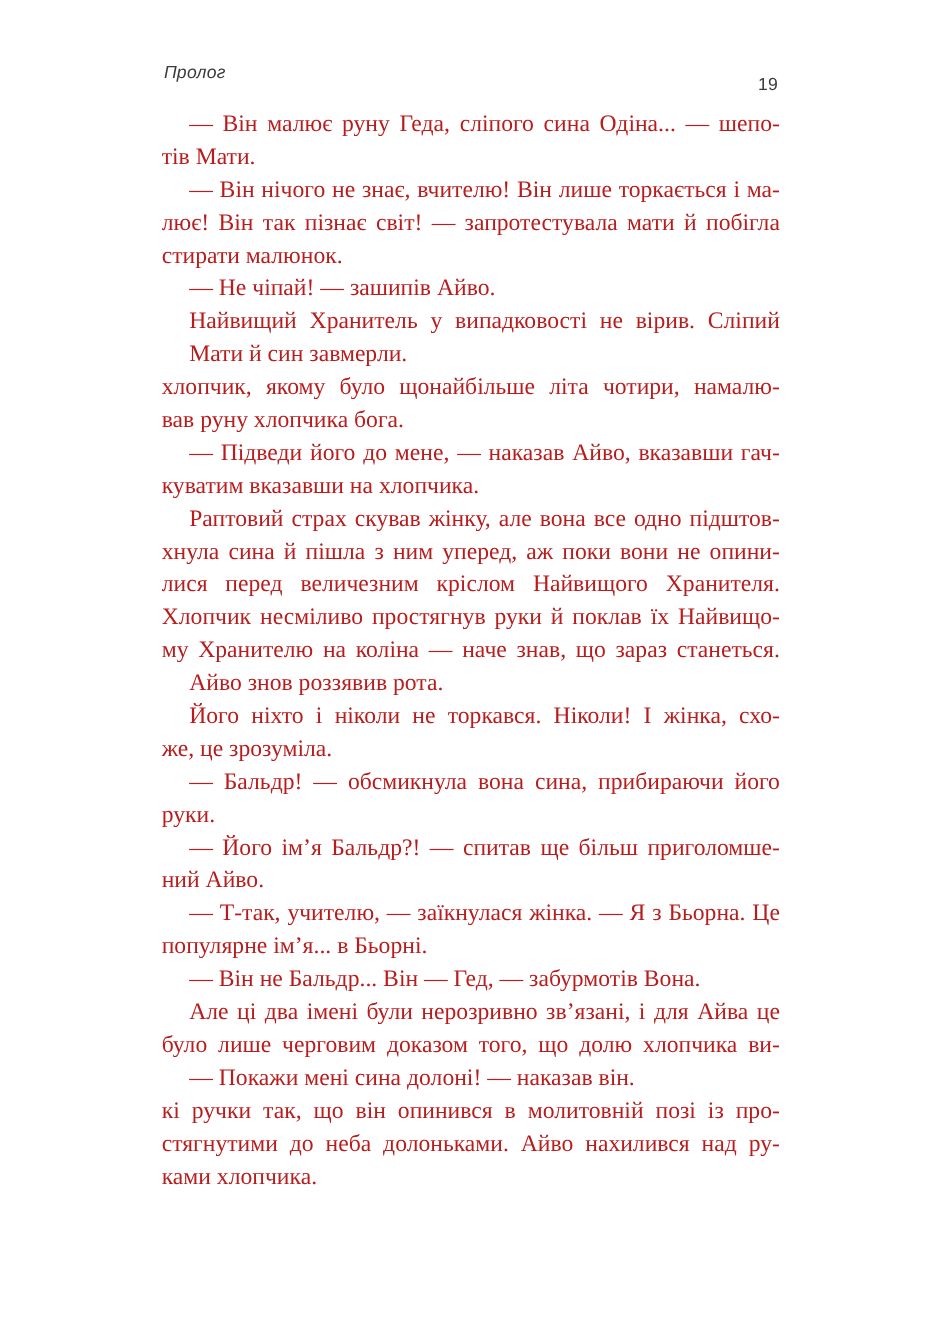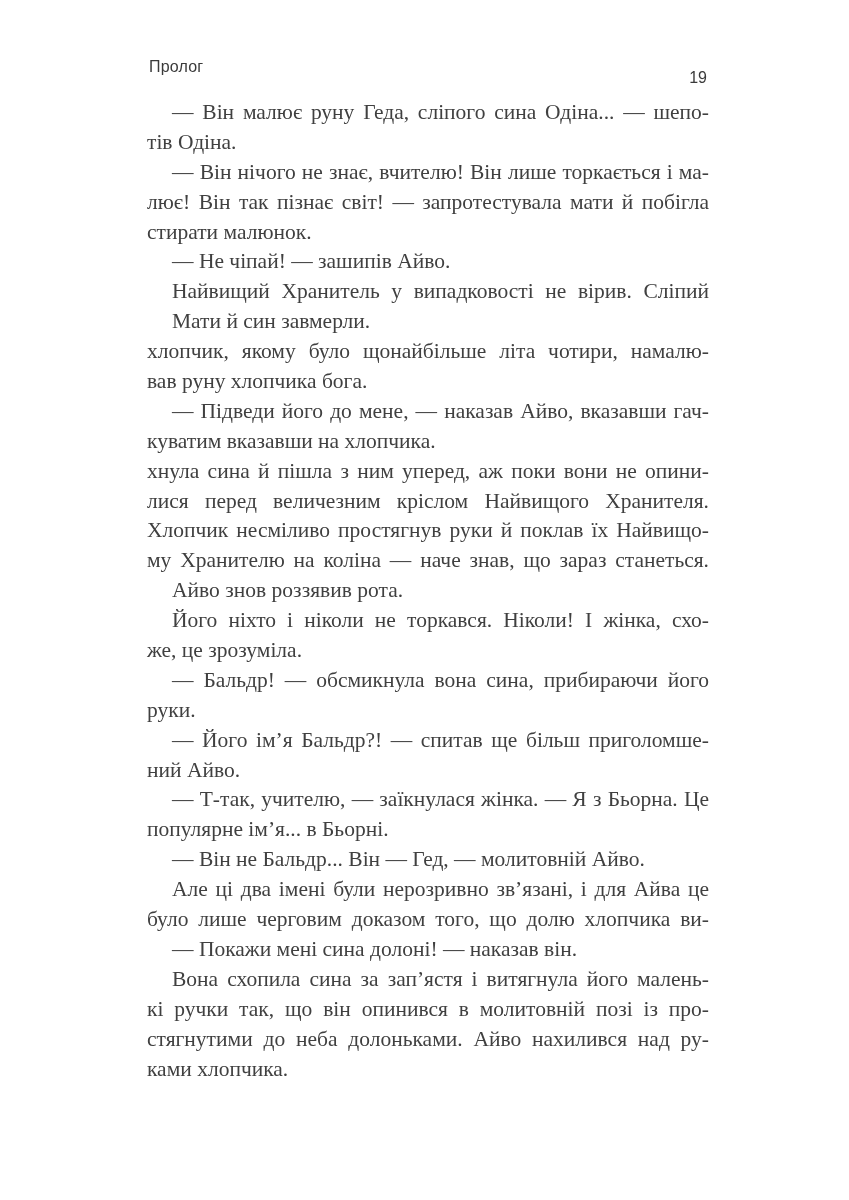--- a/index.html
+++ b/index.html
@@ -27,40 +27,41 @@
       width: 560px;
       height: 22px;
       font-family: "DejaVu Sans", sans-serif;
       font-size: 15px;
       color: #3a3a3a;
     }
     .running-head .section {
       position: absolute;
       left: 0;
       top: 0;
+      font-style: italic;
       font-family: "Liberation Sans", sans-serif;
       font-size: 16px;
       letter-spacing: 0.2px;
     }
     .running-head .folio {
       position: absolute;
       right: 2px;
       top: 11px;
       font-family: "Liberation Sans", sans-serif;
       font-size: 16px;
     }
     .body-text {
       position: absolute;
       top: 98px;
       left: 147px;
       width: 562px;
       font-family: "Liberation Serif", serif;
       font-size: 21.5px;
       line-height: 29.9px;
-      color: #404040;
+      color: #b91c1c;
     }
     .line {
       display: block;
       white-space: nowrap;
       height: 29.9px;
       text-align: justify;
       text-align-last: justify;
     }
     .line.indent {
       padding-left: 25px;
@@ -73,46 +74,46 @@
 <body>
 
 <div class="page">
   <div class="running-head">
     <span class="section">Пролог</span>
     <span class="folio">19</span>
   </div>
 
   <div class="body-text" id="body-text">
       <span class="line indent">— Він малює руну Геда, сліпого сина Одіна... — шепо-</span>
-      <span class="line last">тів Одіна.</span>
+      <span class="line last">тів Мати.</span>
       <span class="line indent">— Він нічого не знає, вчителю! Він лише торкається і ма-</span>
       <span class="line">лює! Він так пізнає світ! — запротестувала мати й побігла</span>
       <span class="line last">стирати малюнок.</span>
       <span class="line indent last">— Не чіпай! — зашипів Айво.</span>
       <span class="line indent">Найвищий Хранитель у випадковості не вірив. Сліпий</span>
       <span class="line indent last">Мати й син завмерли.</span>
       <span class="line">хлопчик, якому було щонайбільше літа чотири, намалю-</span>
       <span class="line last">вав руну хлопчика бога.</span>
       <span class="line indent">— Підведи його до мене, — наказав Айво, вказавши гач-</span>
       <span class="line last">куватим вказавши на хлопчика.</span>
+      <span class="line indent">Раптовий страх скував жінку, але вона все одно підштов-</span>
       <span class="line">хнула сина й пішла з ним уперед, аж поки вони не опини-</span>
       <span class="line">лися перед величезним кріслом Найвищого Хранителя.</span>
       <span class="line">Хлопчик несміливо простягнув руки й поклав їх Найвищо-</span>
       <span class="line">му Хранителю на коліна — наче знав, що зараз станеться.</span>
       <span class="line indent last">Айво знов роззявив рота.</span>
       <span class="line indent">Його ніхто і ніколи не торкався. Ніколи! І жінка, схо-</span>
       <span class="line last">же, це зрозуміла.</span>
       <span class="line indent">— Бальдр! — обсмикнула вона сина, прибираючи його</span>
       <span class="line last">руки.</span>
       <span class="line indent">— Його ім’я Бальдр?! — спитав ще більш приголомше-</span>
       <span class="line last">ний Айво.</span>
       <span class="line indent">— Т-так, учителю, — заїкнулася жінка. — Я з Бьорна. Це</span>
       <span class="line last">популярне ім’я... в Бьорні.</span>
-      <span class="line indent last">— Він не Бальдр... Він — Гед, — молитовній Айво.</span>
+      <span class="line indent last">— Він не Бальдр... Він — Гед, — забурмотів Вона.</span>
       <span class="line indent">Але ці два імені були нерозривно зв’язані, і для Айва це</span>
       <span class="line">було лише черговим доказом того, що долю хлопчика ви-</span>
       <span class="line indent last">— Покажи мені сина долоні! — наказав він.</span>
-      <span class="line indent">Вона схопила сина за зап’ястя і витягнула його малень-</span>
       <span class="line">кі ручки так, що він опинився в молитовній позі із про-</span>
       <span class="line">стягнутими до неба долоньками. Айво нахилився над ру-</span>
       <span class="line last">ками хлопчика.</span>
     </div>
 </div>
 
 </body></html>

